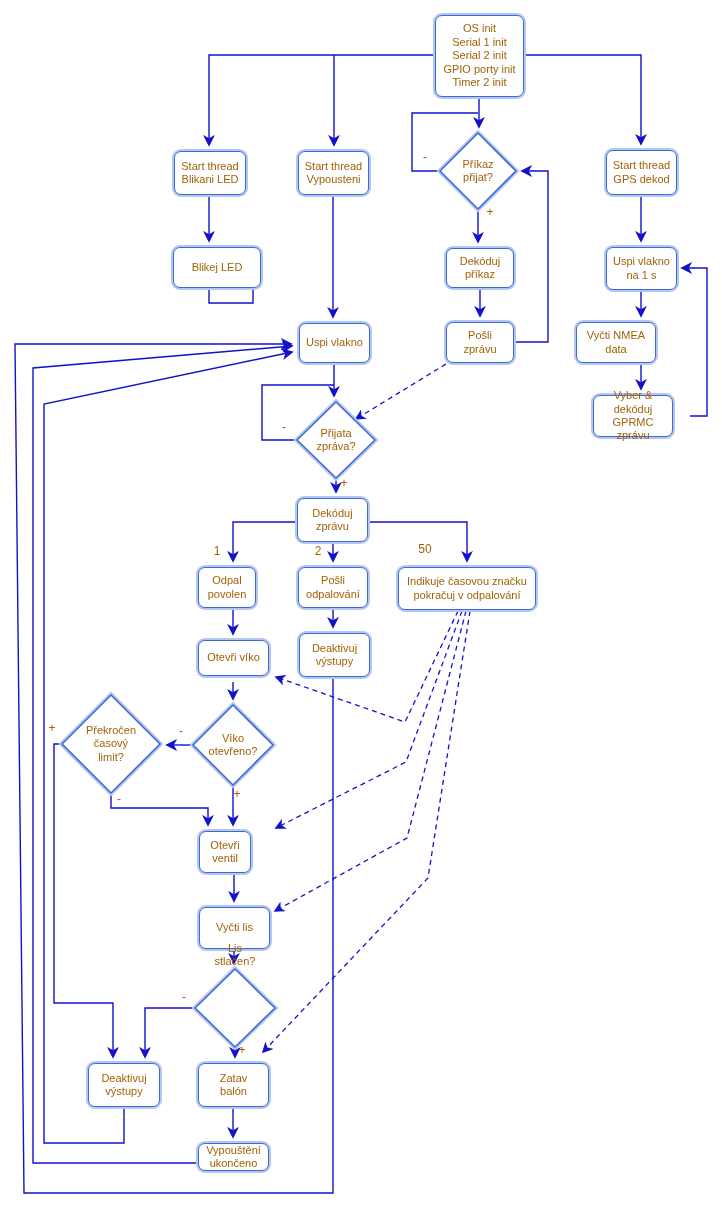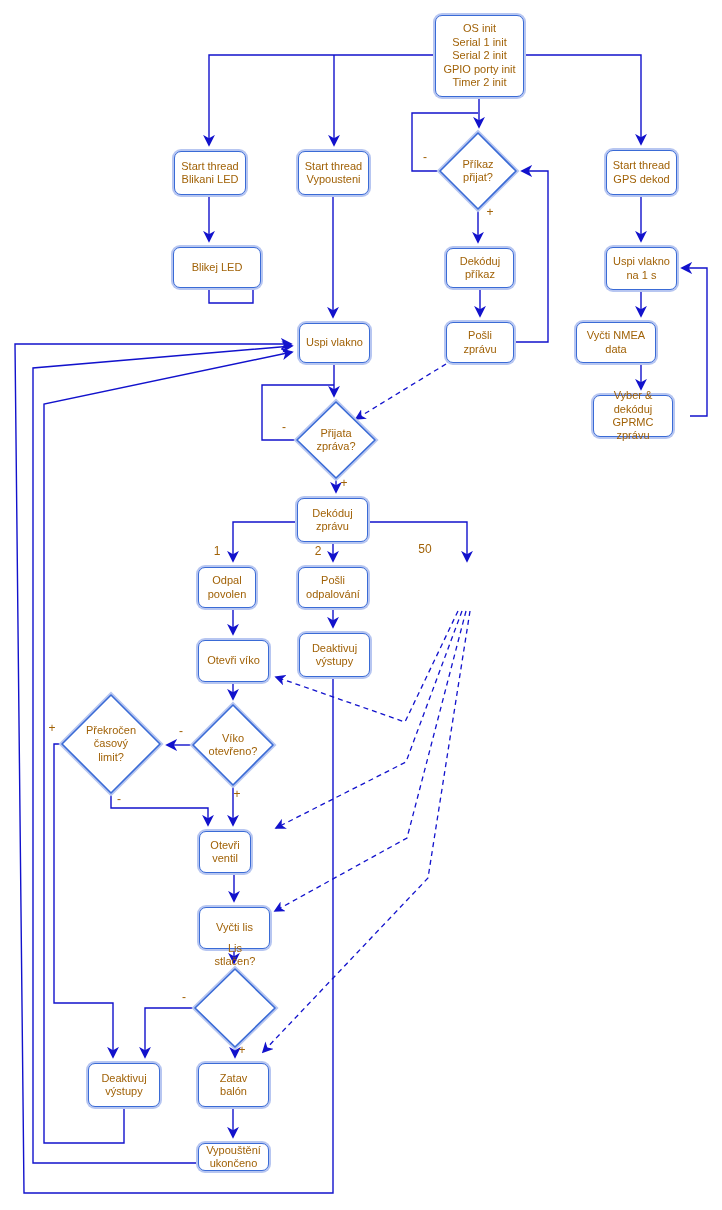--- a/index.html
+++ b/index.html
@@ -119,21 +119,23 @@
   <div class="node" style="left:576px;top:322px;width:80px;height:41px">Vyčti NMEA
 data</div>
   <div class="node" style="left:593px;top:395px;width:80px;height:42px">Vyber &amp; dekóduj
 GPRMC zprávu</div>
   <div class="node" style="left:297px;top:498px;width:71px;height:44px">Dekóduj
 zprávu</div>
   <div class="node" style="left:198px;top:567px;width:58px;height:41px">Odpal
 povolen</div>
   <div class="node" style="left:298px;top:567px;width:70px;height:41px">Pošli
 odpalování</div>
-  <div class="node" style="left:198px;top:640px;width:71px;height:42px">Otevři víko</div>
+  <div class="node" style="left:398px;top:567px;width:138px;height:43px">Indikuje časovou značku
+pokračuj v odpalování</div>
+  <div class="node" style="left:198px;top:640px;width:71px;height:36px">Otevři víko</div>
   <div class="node" style="left:299px;top:633px;width:71px;height:44px">Deaktivuj
 výstupy</div>
   <div class="node" style="left:199px;top:831px;width:52px;height:42px">Otevři ventil</div>
   <div class="node" style="left:199px;top:907px;width:71px;height:42px">Vyčti lis</div>
   <div class="node" style="left:88px;top:1063px;width:72px;height:44px">Deaktivuj
 výstupy</div>
   <div class="node" style="left:198px;top:1063px;width:71px;height:44px">Zatav
 balón</div>
   <div class="node" style="left:198px;top:1143px;width:71px;height:28px">Vypouštění
 ukončeno</div>

